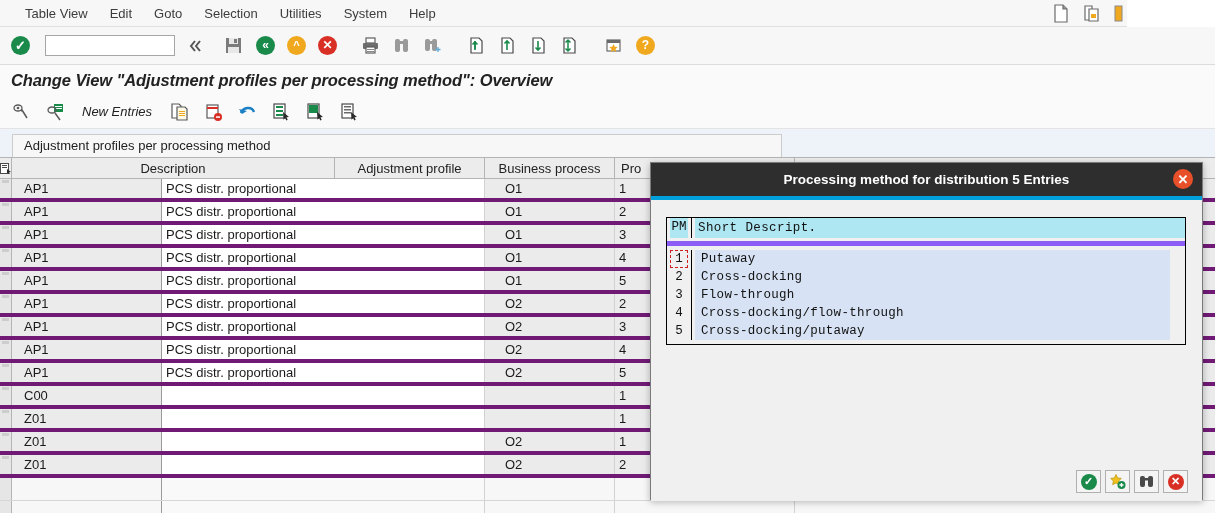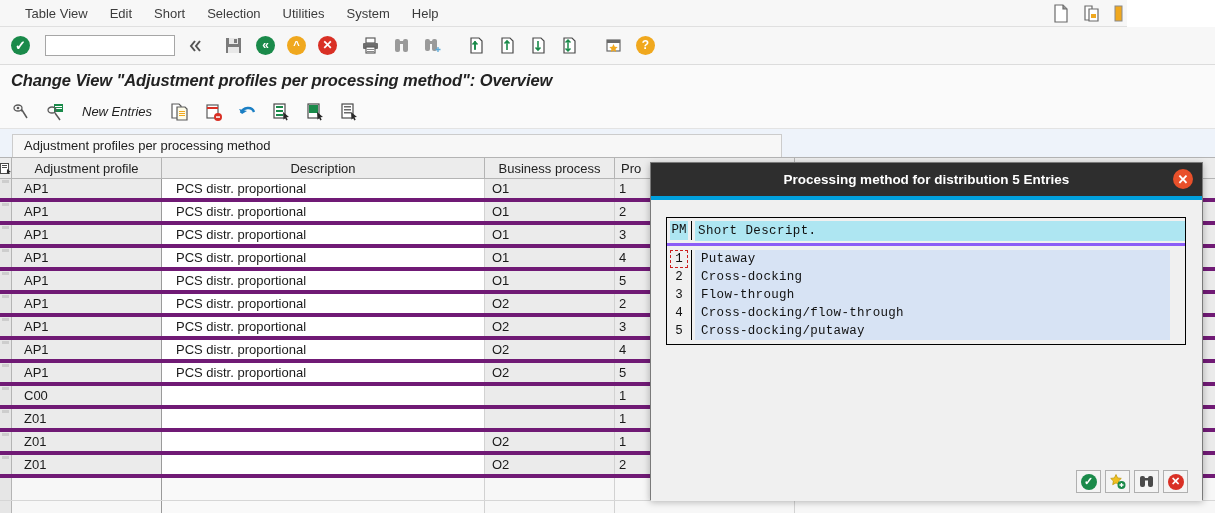--- a/index.html
+++ b/index.html
@@ -94,22 +94,22 @@
   }
   .gc { height: 100%; display: flex; align-items: center;
         font-size: 13px; color: #1a1a1a; overflow: hidden;
         white-space: nowrap; }
   .ghead .gc {
     justify-content: center; border-right: 1px solid #b4b4b4;
     background: #ececec; color: #222;
   }
   .c-sel   { width: 12px;  min-width: 12px; }
   .c-prof  { width: 150px; min-width: 150px; padding-left: 12px; }
-  .c-desc  { width: 323px; min-width: 323px; padding-left: 14px; }
-  .c-bp    { width: 130px; min-width: 130px; padding-left: 7px; }
+  .c-desc  { width: 323px; min-width: 323px; padding-left: 4px; }
+  .c-bp    { width: 130px; min-width: 130px; padding-left: 20px; }
   .c-pm    { width: 180px; min-width: 180px; padding-left: 4px; }
   .c-tail  { flex: 1; }
 
   .ghead .c-prof { padding-left: 0; }
   .ghead .c-desc { padding-left: 0; }
   .ghead .c-bp   { padding-left: 0; }
   .ghead .c-pm   { padding-left: 0; justify-content: flex-start; padding-left: 6px; }
 
   .grow-data { border-bottom: 4px solid #701a75; }
   .grow-data .c-sel { background: #e6e6e6; border-right: 1px solid #b4b4b4;
@@ -155,22 +155,22 @@
     display: flex; align-items: center; justify-content: center;
     cursor: pointer;
   }
   .dlg-accent { height: 4px; background: #00a0dd; }
   .dlg-body { position: relative; height: 301px; background: #f0f0f0; }
 
   .listbox {
     position: absolute; left: 15px; top: 17px; width: 520px;
     border: 1px solid #000; background: #f0f0f0;
   }
-  .lb-headrow { display: flex; height: 28px; border-bottom: 3px solid #8b5cf6;
-                background: #f0f0f0; align-items: center; }
+  .lb-headrow { display: flex; height: 28px; border-bottom: 5px solid #8b5cf6;
+                background: #f0f0f0; align-items: flex-start; }
   .lb-h-pm {
     width: 25px; min-width: 25px; border-right: 1px solid #000;
     display: flex; align-items: center; justify-content: center;
   }
   .lb-h-pm span {
     background: #aee6f2; font-family: "Liberation Mono", monospace;
     font-size: 12.5px; color: #111; padding: 2px 1px; line-height: 1.25;
   }
   .lb-h-desc { flex: 1; display: flex; align-items: center; padding-left: 3px; }
   .lb-h-desc span {
@@ -209,21 +209,21 @@
 </style>
 </head>
 <body>
 
 <div id="app">
 
   <div class="menubar">
     <div class="menus">
       <div class="menu-item">Table View</div>
       <div class="menu-item">Edit</div>
-      <div class="menu-item">Short</div>
+      <div class="menu-item">Goto</div>
       <div class="menu-item">Selection</div>
       <div class="menu-item">Utilities</div>
       <div class="menu-item">System</div>
       <div class="menu-item">Help</div>
     </div>
     <div class="spacer"></div>
     <div class="sysicons">
       <span class="sysicon">
         <svg width="17" height="19" viewBox="0 0 17 19">
             <path d="M3 1h8l4 4v13H3z" fill="#fff" stroke="#6b6b6b" stroke-width="1.2"></path>
@@ -416,22 +416,22 @@
   <div class="grid">
     <div class="grow ghead">
       <div class="hdr-icon">
         <svg width="11" height="11" viewBox="0 0 11 11">
             <rect x="0.5" y="0.5" width="8" height="10" fill="#fff" stroke="#4a4a4a"></rect>
             <rect x="2" y="2" width="5" height="1" fill="#4a4a4a"></rect>
             <rect x="2" y="4" width="5" height="1" fill="#4a4a4a"></rect>
             <path d="M7 6l4 3-2 .2.8 1.6-1 .5-.8-1.6-1.1 1.1z" fill="#2a2a2a"></path>
           </svg>
       </div>
+      <div class="gc c-desc">Description</div>
       <div class="gc c-prof">Adjustment profile</div>
-      <div class="gc c-desc">Description</div>
       <div class="gc c-bp">Business process</div>
       <div class="gc c-pm">Pro</div>
     </div>
     <div id="grid-rows">
         <div class="grow grow-data">
           <div class="gc c-sel"></div>
           <div class="gc c-prof">AP1</div>
           <div class="gc c-desc">PCS distr. proportional</div>
           <div class="gc c-bp">O1</div>
           <div class="gc c-pm">1</div>

